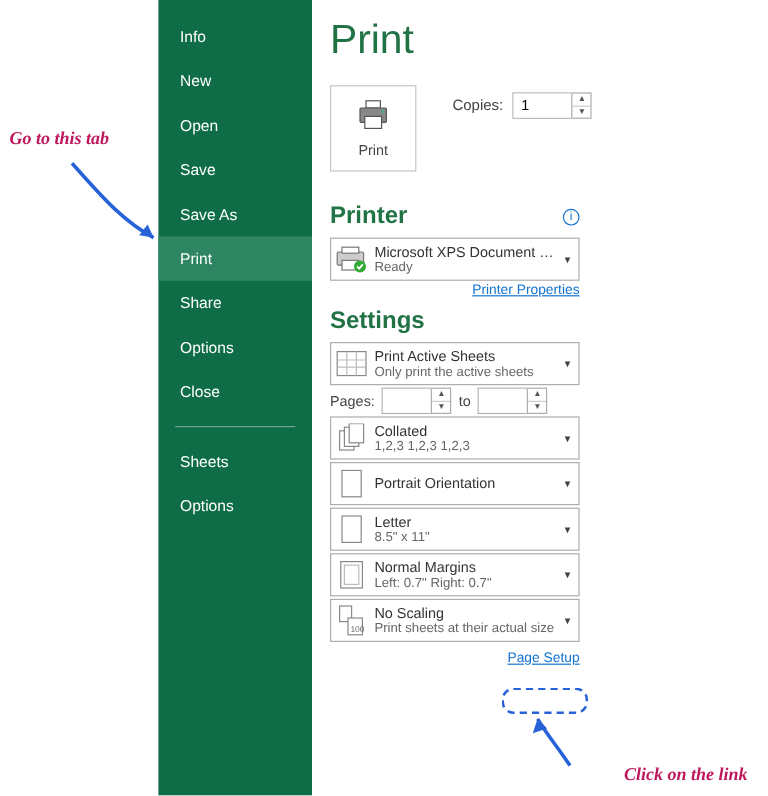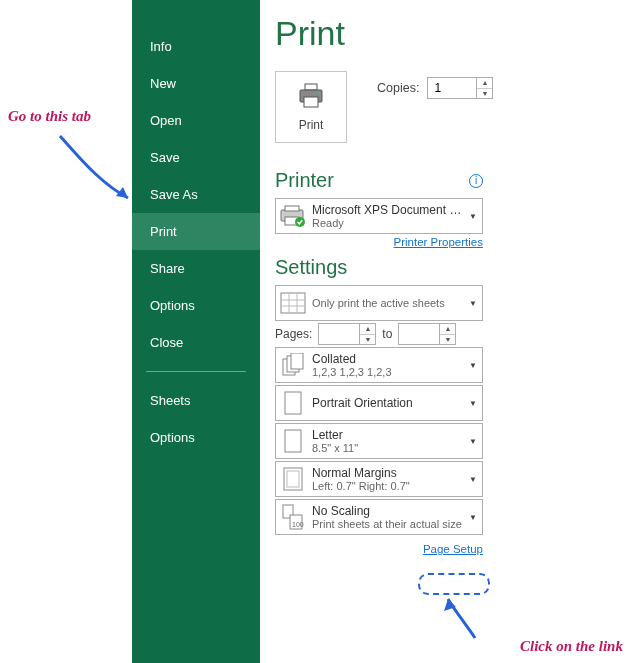--- a/index.html
+++ b/index.html
@@ -12,21 +12,21 @@
     position: relative;
     overflow: hidden;
   }
   .sidebar {
     position: absolute;
     left: 132px;
     top: 0;
     width: 128px;
     height: 663px;
     background: #0e6d47;
-    padding-top: 28px;
+    padding-top: 12px;
   }
   .sidebar-item {
     color: #fff;
     font-size: 13px;
     padding: 11px 18px;
     cursor: pointer;
   }
   .sidebar-item.selected {
     background: #2d8561;
   }
@@ -100,21 +100,21 @@
     align-items: center;
     justify-content: center;
     font-size: 7px;
     color: #555;
     cursor: pointer;
   }
   .spinner-arrow:first-child { border-bottom: 1px solid #ccc; }
   .section-title {
     color: #217346;
     font-size: 20px;
-    font-weight: 400;
+    font-weight: 700;
     margin: 6px 0 6px 0;
   }
   .section-row {
     display: flex;
     align-items: center;
     justify-content: space-between;
   }
   .info-icon {
     color: #1573cf;
     border: 1px solid #1573cf;
@@ -281,20 +281,21 @@
     <div class="dropdown-icon">
       <svg width="26" height="22" viewBox="0 0 26 22">
         <rect x="1" y="1" width="24" height="20" fill="#fff" stroke="#888"></rect>
         <line x1="1" y1="8" x2="25" y2="8" stroke="#bbb"></line>
         <line x1="1" y1="14" x2="25" y2="14" stroke="#bbb"></line>
         <line x1="9" y1="1" x2="9" y2="21" stroke="#bbb"></line>
         <line x1="17" y1="1" x2="17" y2="21" stroke="#bbb"></line>
       </svg>
     </div>
     <div class="dropdown-body">
+      <div class="dropdown-title">Print Active Sheets</div>
       <div class="dropdown-sub">Only print the active sheets</div>
     </div>
     <div class="dropdown-caret">▼</div>
   </div>
 
   <div class="pages-row">
     <span>Pages:</span>
     <div class="spinner">
       <input style="">
       <div class="spinner-arrows">

